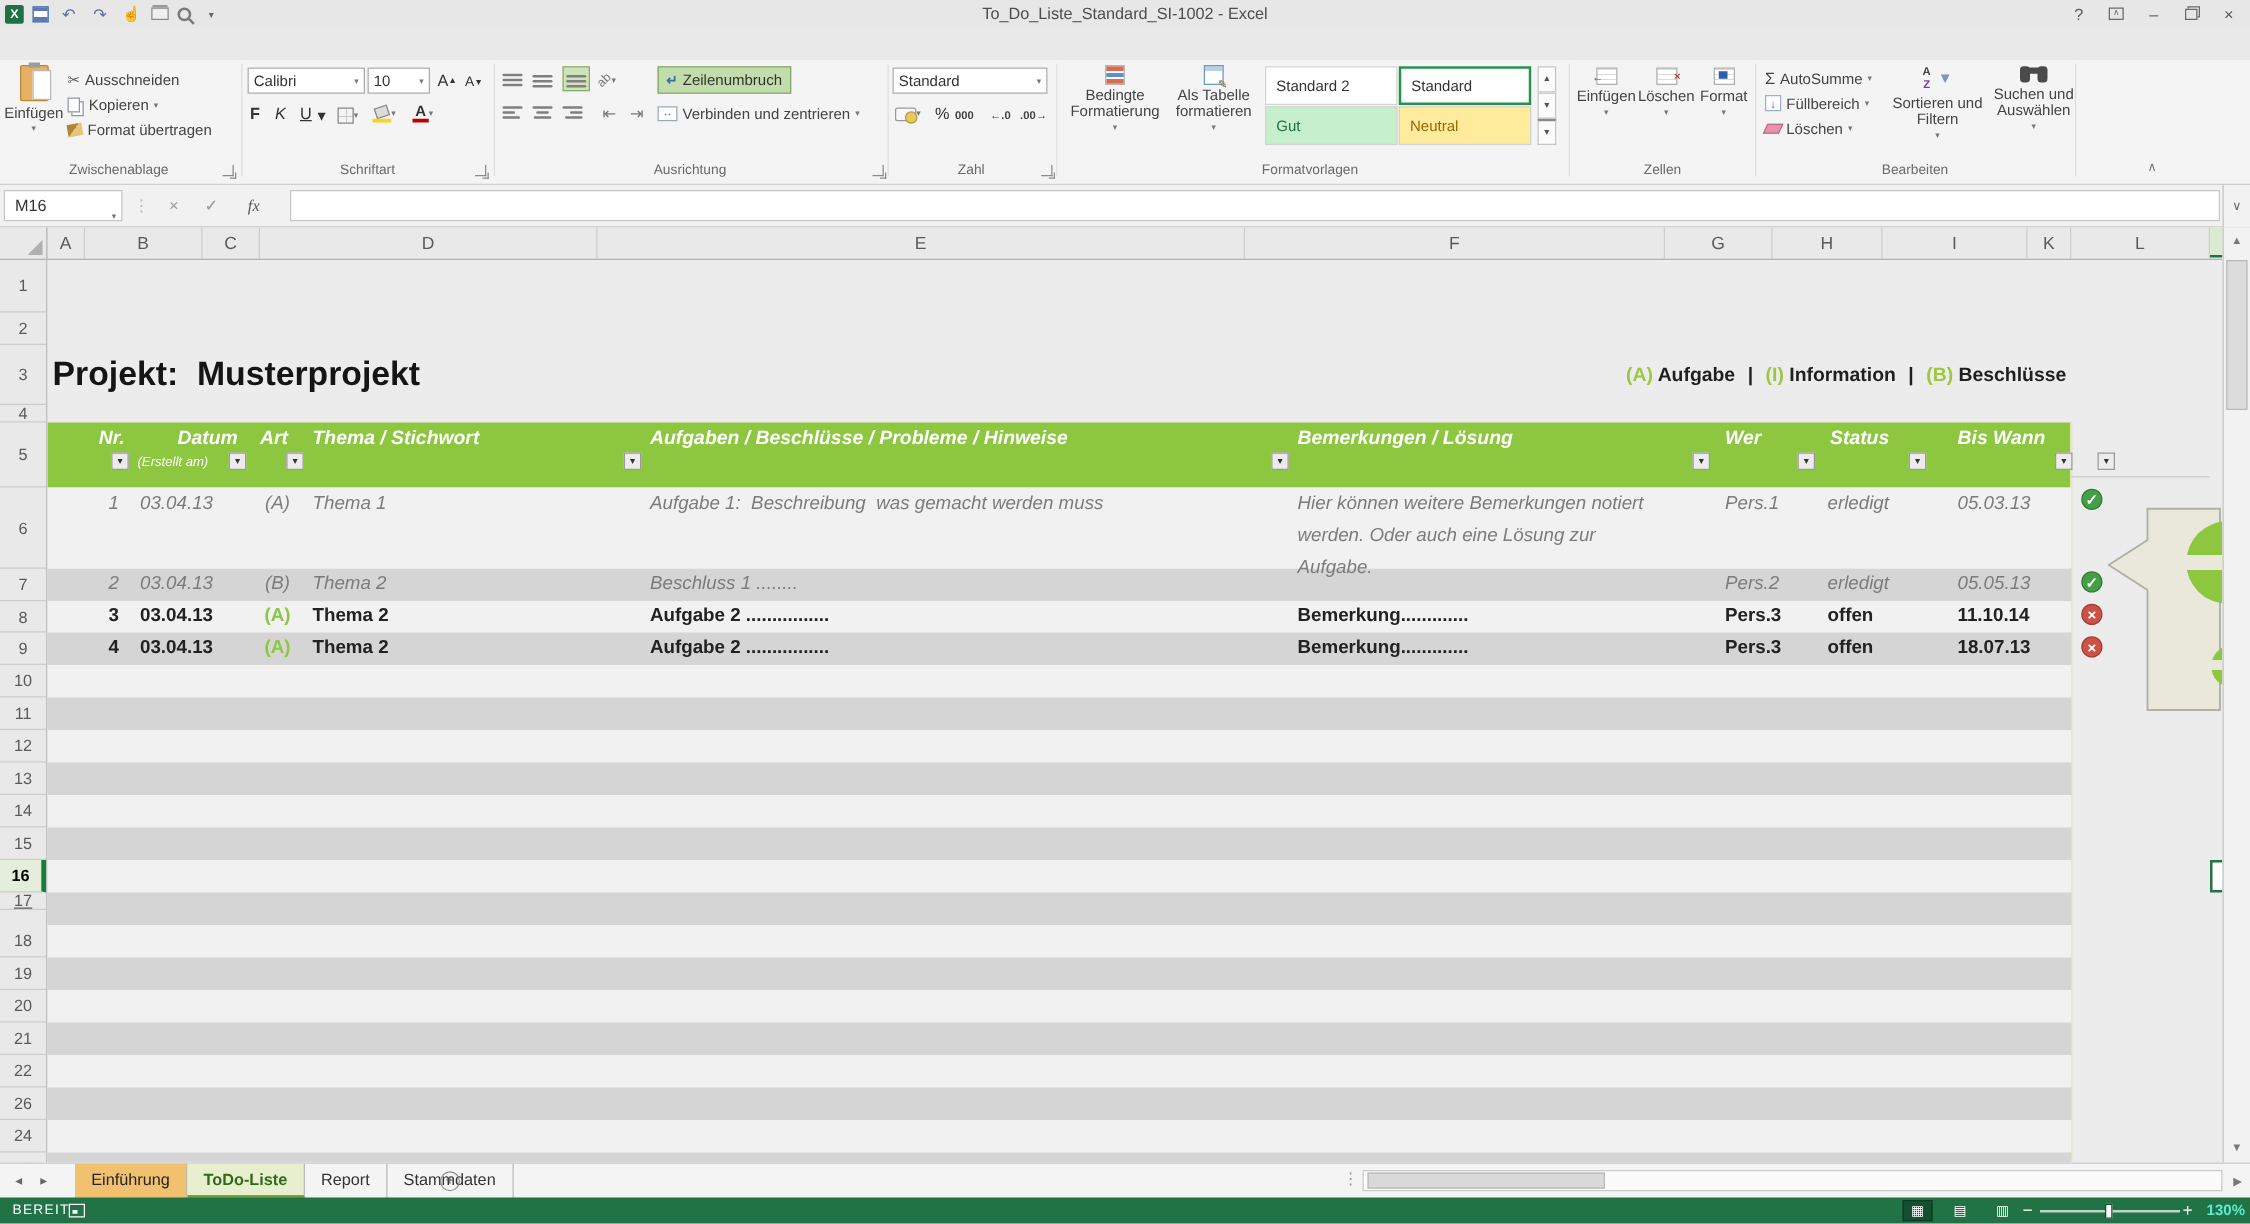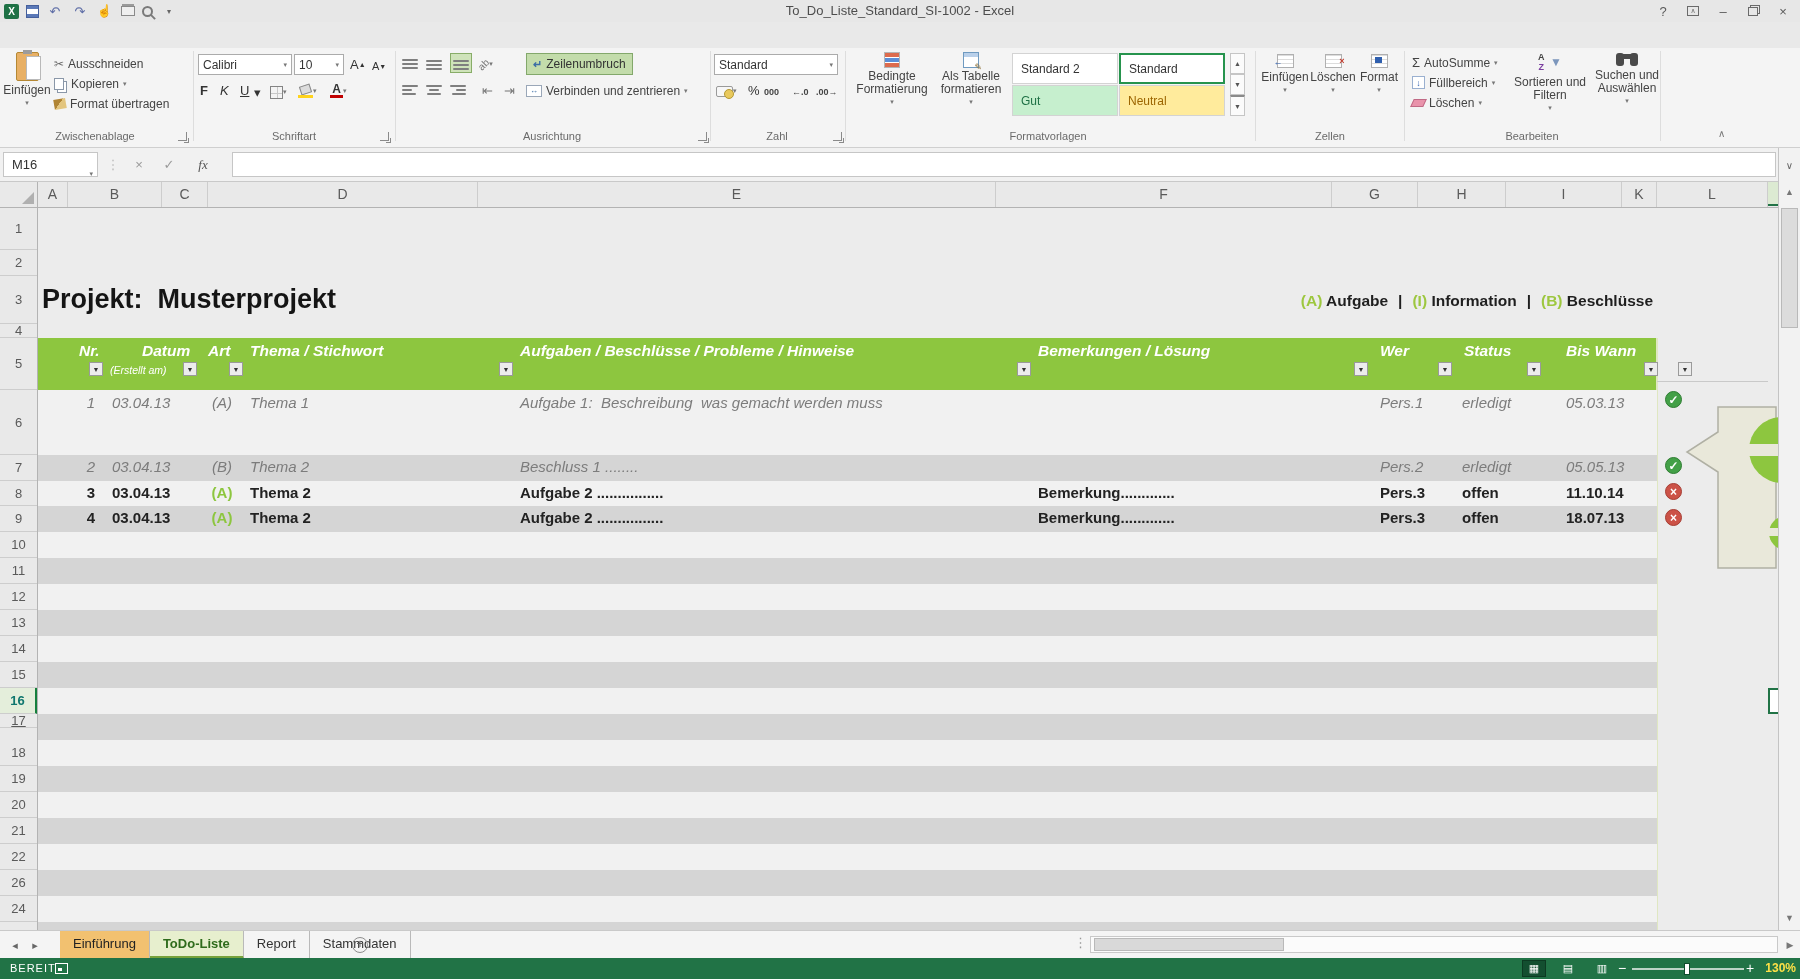--- a/index.html
+++ b/index.html
@@ -94,21 +94,21 @@
   .namebox{position:absolute;left:3px;top:4px;width:95px;height:25px;background:#fff;border:1px solid #c6c6c6;font-size:13px;color:#333;line-height:23px;padding-left:8px}
   .fb-ic{position:absolute;top:4px;height:25px;display:flex;align-items:center;justify-content:center;font-size:13px;color:#9a9a9a;width:26px}
   .ffield{position:absolute;left:232px;top:4px;width:1544px;height:25px;background:#fff;border:1px solid #c6c6c6}
   
   .colstrip{position:absolute;left:0;top:182px;width:1778px;height:26px;background:#e9e9e9;border-bottom:1px solid #b3b3b3}
   .colh{position:absolute;top:0;height:25px;line-height:25px;text-align:center;font-size:14px;color:#5a5a5a;border-right:1px solid #cdcdcd}
   .corner{position:absolute;left:0;top:0;width:38px;height:25px;border-right:1px solid #b3b3b3}
   .corner::after{content:'';position:absolute;right:3px;bottom:3px;border-left:12px solid transparent;border-bottom:12px solid #b0b0b0}
   .rowheads{position:absolute;left:0;top:208px;width:38px;height:722px;background:#e9e9e9;border-right:1px solid #b3b3b3;overflow:hidden}
   .rowh{position:absolute;left:0;width:37px;text-align:center;font-size:13px;color:#5a5a5a;border-bottom:1px solid #cdcdcd;display:flex;align-items:center;justify-content:center}
-  .rowh.sel{background:#e4eedb;color:#0f766e;font-weight:bold;border-right:2px solid #15803d}
+  .rowh.sel{background:#e4eedb;color:#000000;font-weight:bold;border-right:4px solid #15803d}
   
   .sheet{position:absolute;left:38px;top:208px;width:1740px;height:722px;background:#ececec;overflow:hidden}
   .copyright{position:absolute;left:0;top:0;width:1619px;height:42px;line-height:42px;text-align:center;font-size:21px;font-weight:bold;color:#5fbb46}
   .project{position:absolute;left:4px;top:76px;font-size:27px;font-weight:bold;color:#151515;white-space:pre}
   .legend{position:absolute;left:0;top:84px;width:1615px;text-align:right;font-size:15.5px;font-weight:bold;color:#1f1f1f}
   .legend .code{color:#9dc73f}
   .legend .sep{margin:0 10px}
   .thead{position:absolute;left:0;top:130px;width:1619px;height:52px;background:#8dc63f}
   .trh{position:absolute;color:#fff;font-weight:bold;font-style:italic;font-size:15.5px;white-space:nowrap}
   .trh.sub{font-size:10.5px;font-weight:normal}
@@ -148,21 +148,21 @@
   
   .statusbar{position:absolute;left:0;top:958px;width:1800px;height:21px;background:#217346;color:#fff}
   .stmode{position:absolute;left:10px;top:0;font-size:11px;line-height:21px;letter-spacing:1px}
   .macroic{position:absolute;left:55px;top:5px;width:13px;height:11px;border:1px solid #fff}
   .macroic::after{content:'';position:absolute;left:2px;bottom:2px;width:4px;height:3px;background:#fff}
   .vwic{position:absolute;top:2px;width:24px;height:17px;display:flex;align-items:center;justify-content:center;font-size:11px;color:#fff}
   .vwic.active{background:#134f30;border:1px solid #0c3a22}
   .zctl{position:absolute;top:0;font-size:14px;line-height:21px;color:#fff}
   .ztrack{position:absolute;left:1632px;top:10px;width:112px;height:2px;background:#bcd3c6}
   .zhandle{position:absolute;left:1684px;top:5px;width:6px;height:12px;background:#fff;border:1px solid #0f4c2c}
-  .zpct{position:absolute;left:1752px;top:0;width:44px;text-align:right;font-size:12px;font-weight:bold;line-height:21px;color:#fde047}
+  .zpct{position:absolute;left:1752px;top:0;width:44px;text-align:right;font-size:12px;font-weight:bold;line-height:21px;color:#5eead4}
 </style>
 </head>
 <body>
 
 <div class="app">
 
   <div class="titlebar">
     <div class="qat" id="qat">
         <div class="qi qi-excel-logo">X</div>
         <div class="qi qi-save"></div>
@@ -510,20 +510,23 @@
       <div class="band" style="top: 610px; height: 26px; background: rgb(213, 213, 213);"></div>
       <div class="band" style="top: 636px; height: 26px; background: rgb(241, 241, 241);"></div>
       <div class="band" style="top: 662px; height: 26px; background: rgb(213, 213, 213);"></div>
       <div class="band" style="top: 688px; height: 26px; background: rgb(241, 241, 241);"></div>
       <div class="band" style="top: 714px; height: 26px; background: rgb(213, 213, 213);"></div>
       <div class="dc it" style="left: 38px; top: 186px; width: 30px; text-align: center;">1</div>
       <div class="dc it" style="left: 74px; top: 186px; width: 70px;">03.04.13</div>
       <div class="dc it" style="left: 162px; top: 186px; width: 44px; text-align: center;">(A)</div>
       <div class="dc it" style="left: 212px; top: 186px; width: 230px;">Thema 1</div>
       <div class="dc it pre" style="left: 482px; top: 186px; width: 470px;">Aufgabe 1:  Beschreibung  was gemacht werden muss</div>
+      <div class="dc it wrap" style="left: 1000px; top: 182px; width: 340px;">Hier können weitere Bemerkungen notiert
+werden. Oder auch eine Lösung zur
+Aufgabe.</div>
       <div class="dc it" style="left: 1342px; top: 186px; width: 78px;">Pers.1</div>
       <div class="dc it" style="left: 1424px; top: 186px; width: 86px;">erledigt</div>
       <div class="dc it" style="left: 1528px; top: 186px; width: 96px;">05.03.13</div>
       <div class="sticon check" style="left: 1627px; top: 183px;">✓</div>
       <div class="dc it" style="left: 38px; top: 250px; width: 30px; text-align: center;">2</div>
       <div class="dc it" style="left: 74px; top: 250px; width: 70px;">03.04.13</div>
       <div class="dc it" style="left: 162px; top: 250px; width: 44px; text-align: center;">(B)</div>
       <div class="dc it" style="left: 212px; top: 250px; width: 230px;">Thema 2</div>
       <div class="dc it pre" style="left: 482px; top: 250px; width: 470px;">Beschluss 1 ........</div>
       <div class="dc it" style="left: 1342px; top: 250px; width: 78px;">Pers.2</div>

